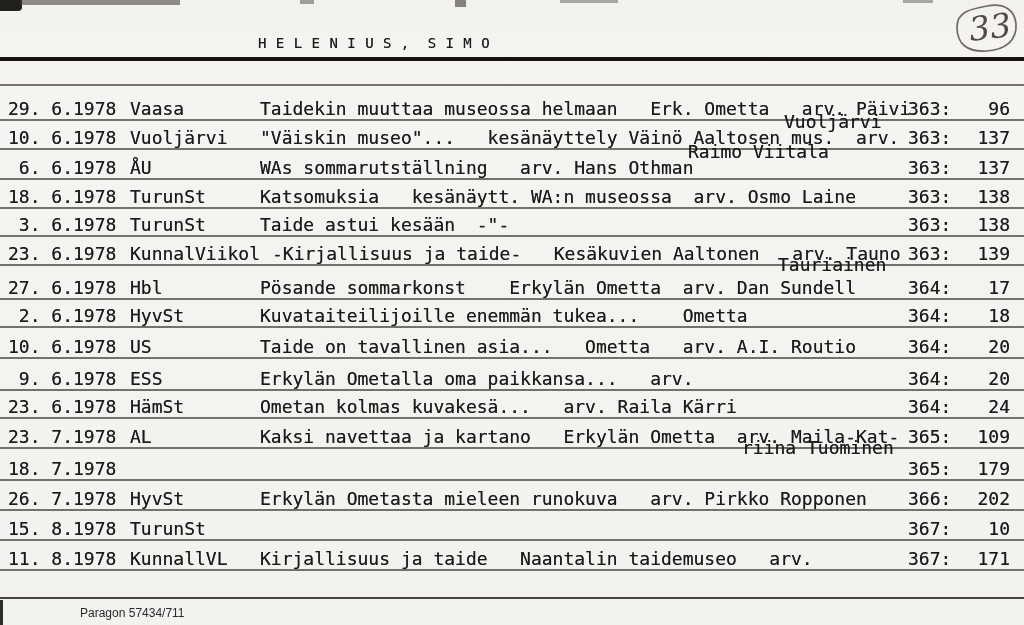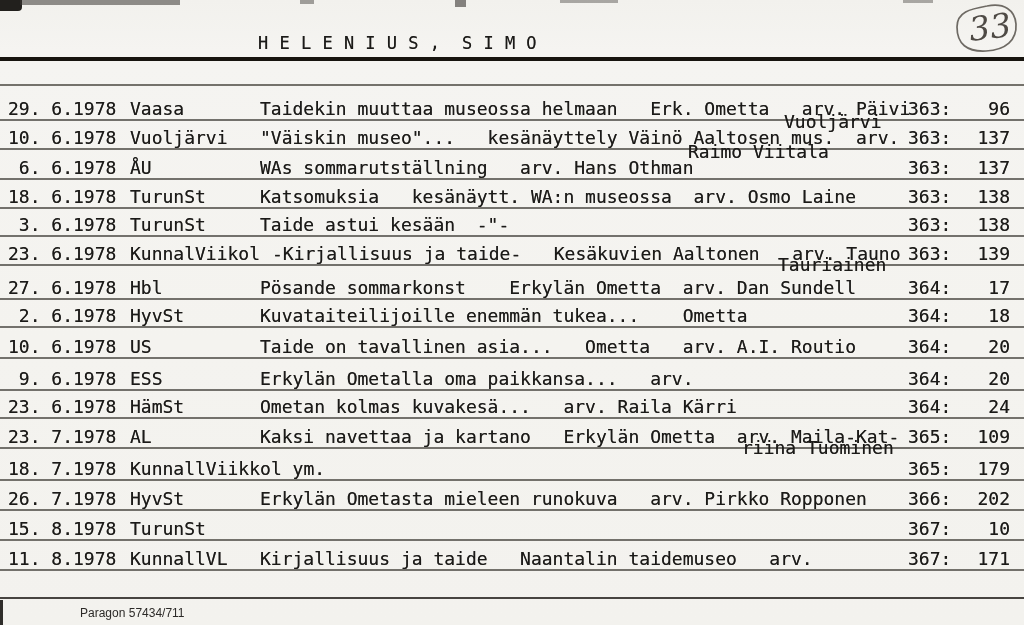--- a/index.html
+++ b/index.html
@@ -2,21 +2,21 @@
 <html><head>
 <meta charset="utf-8">
 <style>
   html,body{margin:0;padding:0;background:#d8d6d2;}
   .page{
     position:relative;width:1024px;height:625px;overflow:hidden;
     background:linear-gradient(180deg,#f2f1ed 0%,#f5f4f1 8%,#f4f3ef 55%,#f3f2ee 100%);
     font-family:"DejaVu Sans Mono","Liberation Mono",monospace;color:#1b1a18;
   }
   .typed{white-space:pre;font-size:18px;line-height:18px;text-shadow:0 0 .5px rgba(20,18,16,.65);}
-  .header-title{position:absolute;left:258px;top:34px;font-size:17px;white-space:pre;letter-spacing:.5px;}
+  .header-title{position:absolute;left:258px;top:34px;font-size:14px;white-space:pre;letter-spacing:.5px;}
   .rule{position:absolute;left:0;width:1024px;}
   .rule-thick{top:57px;height:4px;background:#17140f;}
   .rule-thin{top:84px;height:2px;background:#5d5a54;opacity:.85;}
   .row-line{position:absolute;left:0;width:1024px;height:2px;background:#413e39;opacity:.72;}
   .row span{position:absolute;white-space:pre;}
   .cell-date{left:8px;}
   .cell-source{left:130px;}
   .cell-ref{left:908px;}
   .cell-page{left:946px;width:64px;text-align:right;}
   .cont{position:absolute;}
@@ -70,21 +70,21 @@
       <div class="row-line" style="top: 326px;"></div>
       <div class="row typed" style="position: absolute; left: 0px; top: 338px; width: 1024px; height: 18px;"><span class="cell-date">10. 6.1978</span><span class="cell-source">US</span><span class="cell-title" style="left: 260px;">Taide on tavallinen asia...   Ometta   arv. A.I. Routio</span><span class="cell-ref">364:</span><span class="cell-page">20</span></div>
       <div class="row-line" style="top: 357px;"></div>
       <div class="row typed" style="position: absolute; left: 0px; top: 370px; width: 1024px; height: 18px;"><span class="cell-date"> 9. 6.1978</span><span class="cell-source">ESS</span><span class="cell-title" style="left: 260px;">Erkylän Ometalla oma paikkansa...   arv.</span><span class="cell-ref">364:</span><span class="cell-page">20</span></div>
       <div class="row-line" style="top: 389px;"></div>
       <div class="row typed" style="position: absolute; left: 0px; top: 398px; width: 1024px; height: 18px;"><span class="cell-date">23. 6.1978</span><span class="cell-source">HämSt</span><span class="cell-title" style="left: 260px;">Ometan kolmas kuvakesä...   arv. Raila Kärri</span><span class="cell-ref">364:</span><span class="cell-page">24</span></div>
       <div class="row-line" style="top: 417px;"></div>
       <div class="row typed" style="position: absolute; left: 0px; top: 428px; width: 1024px; height: 18px;"><span class="cell-date">23. 7.1978</span><span class="cell-source">AL</span><span class="cell-title" style="left: 260px;">Kaksi navettaa ja kartano   Erkylän Ometta  arv. Maila-Kat-</span><span class="cell-ref">365:</span><span class="cell-page">109</span></div>
       <div class="row-line" style="top: 447px;"></div>
       <span class="cont typed" style="left: 742px; top: 439px;">riina Tuominen</span>
-      <div class="row typed" style="position: absolute; left: 0px; top: 460px; width: 1024px; height: 18px;"><span class="cell-date">18. 7.1978</span><span class="cell-source">KunnallViikkol ym.</span><span class="cell-ref">365:</span><span class="cell-page">179</span></div>
+      <div class="row typed" style="position: absolute; left: 0px; top: 460px; width: 1024px; height: 18px;"><span class="cell-date">18. 7.1978</span><span class="cell-ref">365:</span><span class="cell-page">179</span></div>
       <div class="row-line" style="top: 479px;"></div>
       <div class="row typed" style="position: absolute; left: 0px; top: 490px; width: 1024px; height: 18px;"><span class="cell-date">26. 7.1978</span><span class="cell-source">HyvSt</span><span class="cell-title" style="left: 260px;">Erkylän Ometasta mieleen runokuva   arv. Pirkko Ropponen</span><span class="cell-ref">366:</span><span class="cell-page">202</span></div>
       <div class="row-line" style="top: 509px;"></div>
       <div class="row typed" style="position: absolute; left: 0px; top: 520px; width: 1024px; height: 18px;"><span class="cell-date">15. 8.1978</span><span class="cell-source">TurunSt</span><span class="cell-ref">367:</span><span class="cell-page">10</span></div>
       <div class="row-line" style="top: 539px;"></div>
       <div class="row typed" style="position: absolute; left: 0px; top: 550px; width: 1024px; height: 18px;"><span class="cell-date">11. 8.1978</span><span class="cell-source">KunnallVL</span><span class="cell-title" style="left: 260px;">Kirjallisuus ja taide   Naantalin taidemuseo   arv.</span><span class="cell-ref">367:</span><span class="cell-page">171</span></div>
       <div class="row-line" style="top: 569px;"></div>
     </div>
 
   <div class="rule footer-rule"></div>

